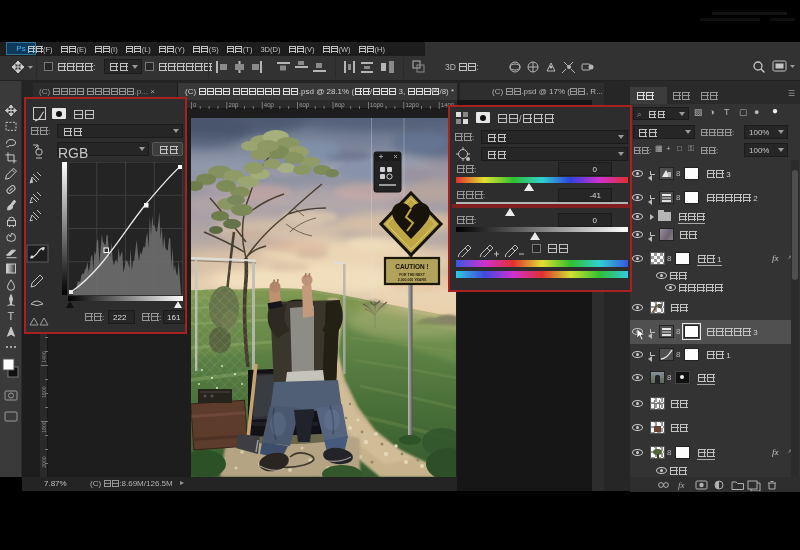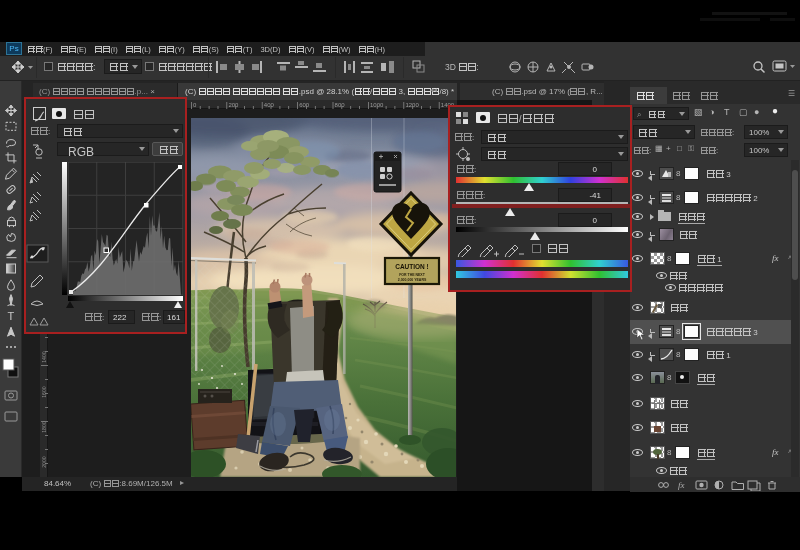--- a/index.html
+++ b/index.html
@@ -27,21 +27,21 @@
 </style></head>
 <body>
 <div id="app">
 
 <div class="abs" style="left:712px;top:12px;width:75px;height:3px;background:#121212"></div>
 <div class="abs" style="left:700px;top:18px;width:60px;height:3px;background:#0e0e0e"></div>
 <div class="abs" style="left:770px;top:18px;width:25px;height:3px;background:#0e0e0e"></div>
 
 <div class="abs" id="menubar" style="left:0;top:33px;width:800px;height:9px;background:#000"></div>
 <div class="abs" style="left:0;top:42px;width:425px;height:14px;background:#1d1d1d;z-index:2"></div>
-<div class="abs" style="left:6px;top:42px;width:16px;height:13px;background:#0d3a5c;border:1px solid #2d7396;color:#4cb7f5;font-size:8px;text-align:center;line-height:12px;z-index:3">Ps</div>
+<div class="abs" style="left:6px;top:42px;width:30px;height:13px;background:#0d3a5c;border:1px solid #2d7396;color:#4cb7f5;font-size:8px;text-align:center;line-height:12px;z-index:3">Ps</div>
 <div class="abs" id="menus" style="left:27px;top:43px;height:12px;color:#c2c2c2;font-size:8px;display:flex;gap:8px;align-items:center;z-index:3">
       <span style="display:flex;align-items:center">
         <b class="z s7"></b>
         <b class="z s7"></b>
         <span style="font-size:7.5px">(F)</span>
       </span>
       <span style="display:flex;align-items:center">
         <b class="z s7"></b>
         <b class="z s7"></b>
         <span style="font-size:7.5px">(E)</span>
@@ -878,21 +878,21 @@
           <path d="M63,2 a4,4 0 0,0 0,8 z" fill="#b0b0b0" stroke="none"></path>
 <path d="M76,3 h4 l1.5,1.5 h6 v6 h-11.5 z"></path>
 <rect x="92" y="2" width="9" height="8"></rect>
           <path d="M101,4 h3 v8 h-9 v-2"></path>
 <path d="M112,4 h8 m-7,0 v6 h6 v-6 m-4.5,-1.5 h3"></path>
 </g>
       </svg>
     </div>
 
 <div class="abs" style="left:22px;top:477px;width:435px;height:14px;background:#242424"></div>
-<div class="abs txt" style="left:44px;top:479px;font-size:8px;color:#c0c0c0">84.64%</div>
+<div class="abs txt" style="left:44px;top:479px;font-size:8px;color:#c0c0c0">7.87%</div>
 <div class="abs txt" style="left:90px;top:479px;font-size:8px;color:#b0b0b0">(C) <b class="z s7 dim"></b><b class="z s7 dim"></b>:8.69M/126.5M</div>
 <div class="abs txt" style="left:180px;top:478px;font-size:8px;color:#999">▸</div>
 
 <div class="abs" id="curves" style="left:24px;top:97px;width:163px;height:237px;background:#2d2d2d;border:2px solid #a82020"></div>
 
 <div class="abs" style="left:33px;top:107px;width:13px;height:13px;border:1px solid #ccc"><svg width="11" height="11">
         <path d="M1,10 Q5,9 7,5 T10,1" stroke="#ccc" fill="none" stroke-width="1.2"></path>
       </svg></div>
 <div class="abs" style="left:52px;top:108px;width:14px;height:11px;background:#e8e8e8;border-radius:1px">
       <div style="position:absolute;left:4px;top:2.5px;width:6px;height:6px;background:#111;border-radius:50%"></div>
@@ -918,21 +918,21 @@
 <rect x="1" y="103" width="21" height="17" fill="#1e1e1e" stroke="#5a5a5a"></rect>
 <path d="M4,116 Q9,115 12,110 T19,106" stroke="#d8d8d8" fill="none" stroke-width="1.2"></path>
 <circle cx="6" cy="115" r="1.4" fill="#d8d8d8"></circle>
       <circle cx="17" cy="107" r="1.4" fill="#d8d8d8"></circle>
 <path d="M6,141 l8,-8 l3,3 l-8,8 l-4,1 z" fill="none" stroke="#bdbdbd"></path>
 <path d="M5,162 q6,-6 12,0 q-6,3 -12,0 z" fill="none" stroke="#bdbdbd"></path>
 <path d="M4,183 l4,-7 l4,7 z M14,183 l4,-7 l4,7 z" fill="none" stroke="#9a9a9a"></path>
 </svg>
 
 <div class="abs dd" style="left:57px;top:142px;width:92px;height:14px">
-      <span style="position:absolute;left:10px;top:2px;font-size:12px">RGB</span>
+      <span style="position:absolute;left:0;top:2px;font-size:14px">RGB</span>
       <span class="ddv"></span>
     </div>
 <div class="abs" style="left:152px;top:142px;width:31px;height:14px;background:#3d3d3d;border:1px solid #585858;border-radius:2px">
       <b class="z s8" style="position:absolute;left:6px;top:3px"></b>
       <b class="z s8" style="position:absolute;left:16px;top:3px"></b>
     </div>
 
 <div class="abs" style="left:62px;top:162px;width:5px;height:133px;background:linear-gradient(#fff,#000)"></div>
 <div class="abs" style="left:68px;top:296px;width:115px;height:5px;background:linear-gradient(90deg,#000,#fff)"></div>
 <svg class="abs" style="left:68px;top:162px" width="115" height="133">

